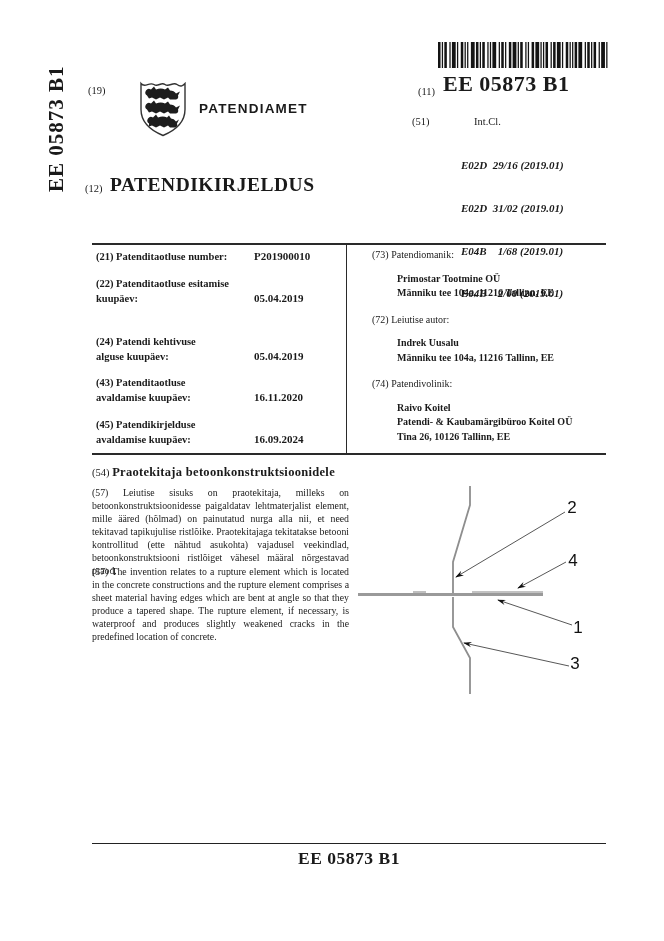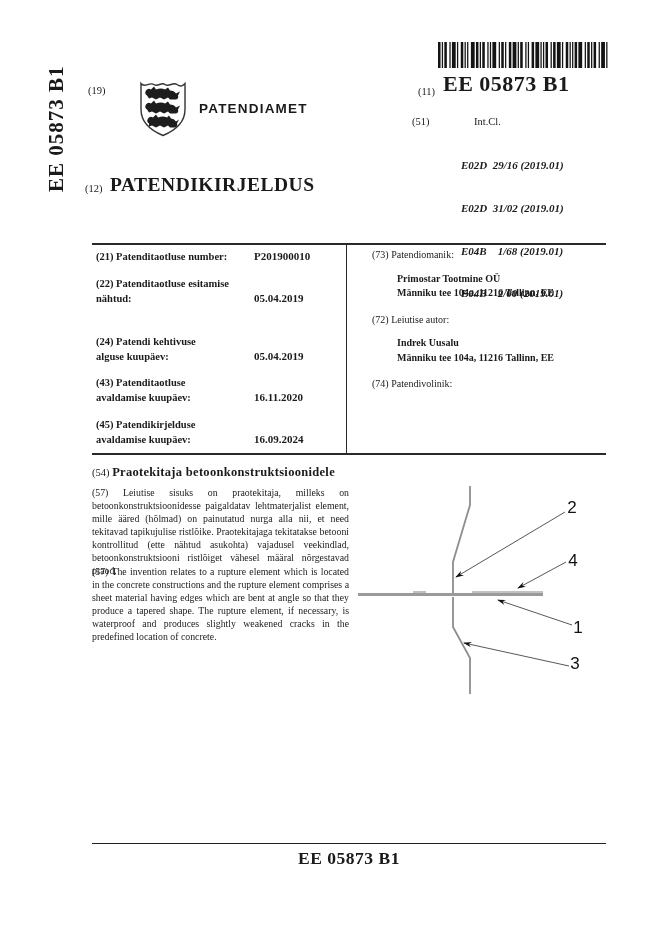--- a/index.html
+++ b/index.html
@@ -137,21 +137,21 @@
   <div class="abs vrule" style="left:346px;top:243px;height:210px;"></div>
 
   <div class="abs cell-l">
     <div class="b-row mb12">
       <div class="lbl">(21) Patenditaotluse number:</div>
       <div class="val">P201900010</div>
     </div>
     <div class="b-row mb24">
       <div class="lbl">
         <div>(22) Patenditaotluse esitamise</div>
-        <div>nähtud:</div>
+        <div>kuupäev:</div>
       </div>
       <div class="val">05.04.2019</div>
     </div>
     <div class="b-row mb11">
       <div class="lbl">
         <div>(24) Patendi kehtivuse</div>
         <div>alguse kuupäev:</div>
       </div>
       <div class="val">05.04.2019</div>
     </div>
@@ -176,20 +176,25 @@
     <div class="r-group">
       <div>Primostar Tootmine OÜ</div>
       <div>Männiku tee 104a, 11216 Tallinn, EE</div>
     </div>
     <div class="r-label">(72) Leiutise autor:</div>
     <div class="r-group">
       <div>Indrek Uusalu</div>
       <div>Männiku tee 104a, 11216 Tallinn, EE</div>
     </div>
     <div class="r-label">(74) Patendivolinik:</div>
+    <div class="r-group">
+      <div>Raivo Koitel</div>
+      <div>Patendi- &amp; Kaubamärgibüroo Koitel OÜ</div>
+      <div>Tina 26, 10126 Tallinn, EE</div>
+    </div>
   </div>
 
   <div class="abs abs-title">
     <span>(54)</span>
     <span class="t">Praotekitaja betoonkonstruktsioonidele</span>
   </div>
   <div class="abs para" style="left:92px;top:486px;">(57) Leiutise sisuks on praotekitaja, milleks on betoonkonstruktsioonidesse paigaldatav lehtmaterjalist element, mille ääred (hõlmad) on painutatud nurga alla nii, et need tekitavad tapikujulise ristlõike. Praotekitajaga tekitatakse betooni kontrollitud (ette nähtud asukohta) vajadusel veekindlad, betoonkonstruktsiooni ristlõiget vähesel määral nõrgestavad praod.</div>
   <div class="abs para" style="left:92px;top:565px;">(57) The invention relates to a rupture element which is located in the concrete constructions and the rupture element comprises a sheet material having edges which are bent at angle so that they produce a tapered shape. The rupture element, if necessary, is waterproof and produces slightly weakened cracks in the predefined location of concrete.</div>
 
   <svg class="abs" style="left:350px;top:473px;" width="272" height="235" viewBox="0 0 272 235">

